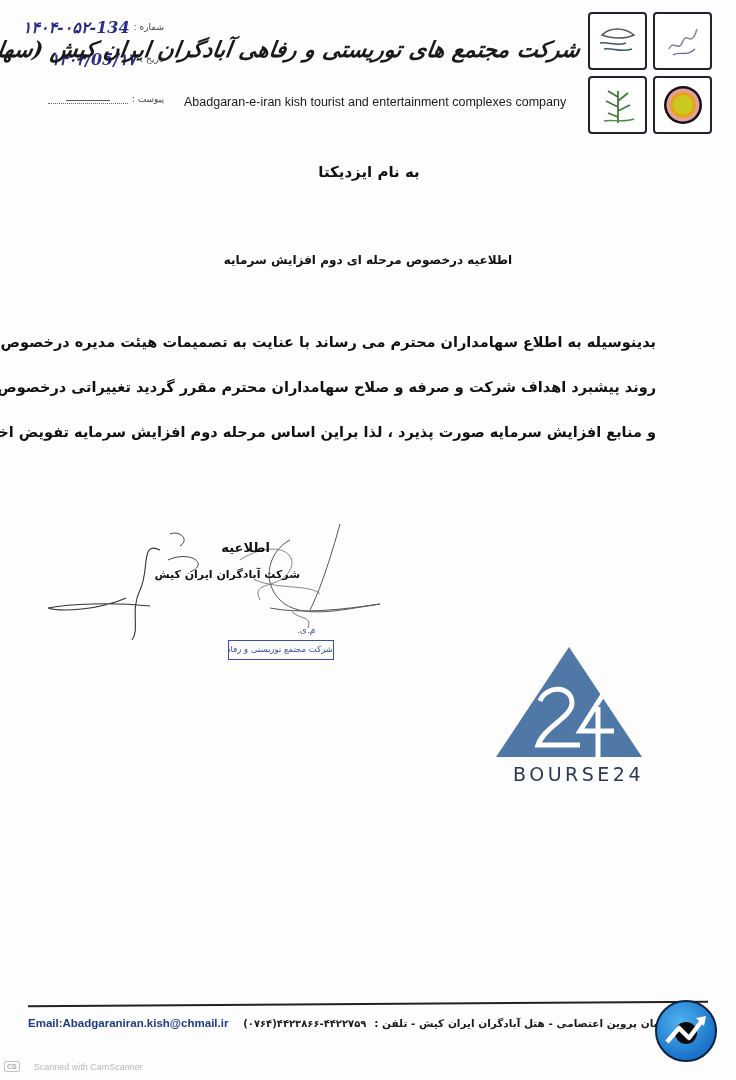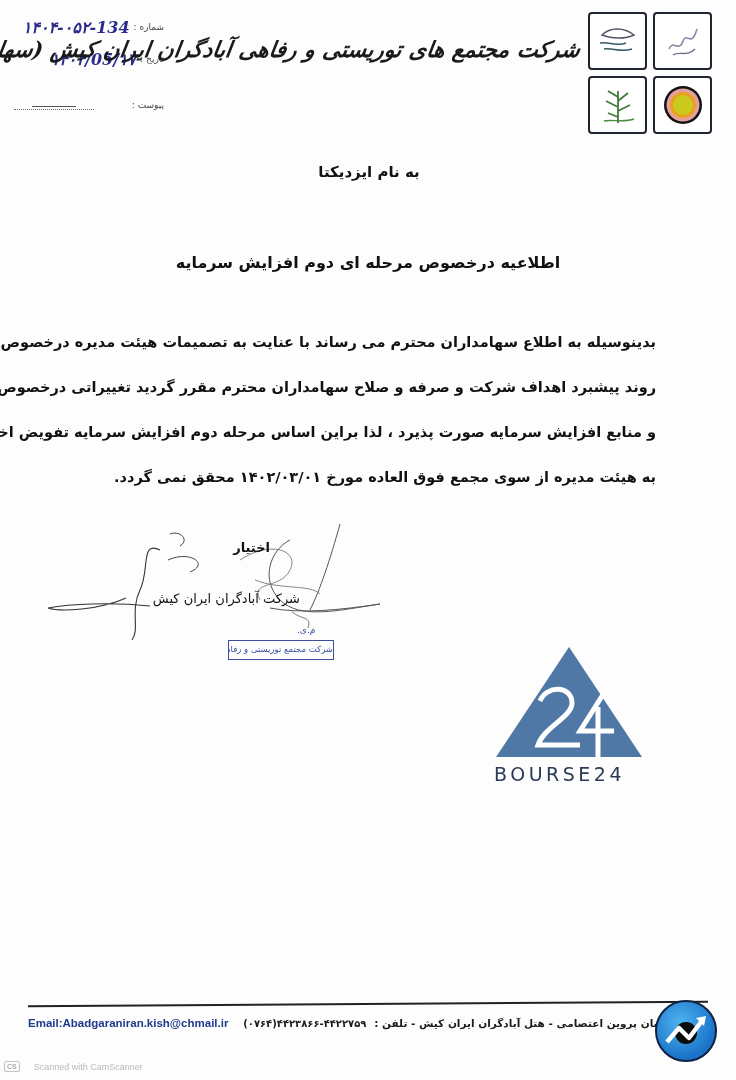--- a/index.html
+++ b/index.html
@@ -8,55 +8,55 @@
 
   .page { position: absolute; inset: 0; background: #fdfdfd; }
 
   
   .meta { position: absolute; left: 14px; top: 14px; width: 150px; direction: rtl; }
   .meta-row { display: flex; align-items: center; height: 26px; margin-bottom: 6px; }
   .meta-label { font-size: 9px; color: #444; white-space: nowrap; margin-left: 4px; }
   .meta-value { font-family: "DejaVu Serif", serif; font-style: italic; font-size: 16px; color: #2b2c8a; letter-spacing: 0.5px; direction: ltr; white-space: nowrap; font-weight: bold; }
   .meta-row.r1 { margin-top: 0; }
   .meta-row.r2 { margin-top: 2px; }
-  .meta-row.r3 { margin-top: 20px; justify-content: space-between; }
+  .meta-row.r3 { margin-top: 14px; }
   .meta-dots { border-bottom: 1px dotted #666; width: 80px; height: 10px; position: relative; }
   .meta-dots::after { content: ""; position: absolute; left: 18px; right: 18px; top: 6px; border-top: 1px solid #555; }
 
   
   .company-fa { position: absolute; left: 190px; top: 36px; width: 390px; text-align: center; direction: rtl;
     font-family: "DejaVu Serif", serif; font-style: italic; font-size: 22px; font-weight: bold; color: #1a1a1a; transform: skewX(-8deg); white-space: nowrap; }
   .company-en { position: absolute; left: 184px; top: 95px; width: 390px; text-align: left;
     font-family: "Liberation Sans", sans-serif; font-size: 12.5px; color: #1a1a1a; white-space: nowrap; }
 
   
   .logo-grid { position: absolute; left: 588px; top: 12px; width: 124px; height: 122px; display: grid; grid-template-columns: 1fr 1fr; grid-template-rows: 1fr 1fr; gap: 6px; }
   .logo-cell { border: 2.5px solid #1e2430; border-radius: 4px; background: #fff; display: flex; align-items: center; justify-content: center; }
   .logo-cell svg { width: 44px; height: 44px; }
 
   
   .basmala { position: absolute; left: 0; right: 0; top: 163px; text-align: center; direction: rtl; font-size: 15px; font-weight: bold; padding-left: 2px; }
-  .doc-title { position: absolute; left: 0; right: 0; top: 253px; text-align: center; direction: rtl; font-size: 16px; font-weight: bold; padding-left: 0px; }
+  .doc-title { position: absolute; left: 0; right: 0; top: 253px; text-align: center; direction: rtl; font-size: 12px; font-weight: bold; padding-left: 0px; }
 
   
   .body-text { position: absolute; left: 76px; width: 580px; top: 330px; direction: rtl; }
   .body-line { font-size: 14.5px; font-weight: bold; height: 45px; line-height: 24px; white-space: nowrap; text-align: justify; text-align-last: justify; }
   .body-line.last { text-align-last: right; }
 
   
   .signoff { position: absolute; left: 150px; top: 540px; width: 120px; text-align: right; direction: rtl; font-size: 13px; font-weight: bold; }
-  .signoff-company { position: absolute; left: 120px; top: 568px; width: 180px; text-align: right; direction: rtl; font-size: 13px; font-weight: normal; margin-top: 23px; }
+  .signoff-company { position: absolute; left: 120px; top: 568px; width: 180px; text-align: right; direction: rtl; font-size: 11px; font-weight: bold; }
   .signature { position: absolute; left: 40px; top: 520px; width: 360px; height: 130px; pointer-events: none; }
   .stamp { position: absolute; left: 228px; top: 640px; width: 106px; height: 20px; border: 1.5px solid #3b4fa0; font-size: 8.5px; color: #3b4fa0; direction: rtl; text-align: center; line-height: 17px; white-space: nowrap; overflow: hidden; }
   .stamp-initial { position: absolute; left: 297px; top: 625px; font-size: 9px; color: #3b4fa0; direction: rtl; text-align: right; }
 
   
   .b24 { position: absolute; left: 494px; top: 645px; width: 150px; height: 145px; }
   .b24 svg { width: 150px; height: 118px; display: block; }
-  .b24-text { position: absolute; left: 0; top: 118px; width: 150px; text-align: left; font-family: "DejaVu Sans", sans-serif; font-size: 19px; letter-spacing: 3.5px; color: #2a3a55; font-weight: normal; }
+  .b24-text { position: absolute; left: 0; top: 118px; width: 150px; text-align: right; font-family: "DejaVu Sans", sans-serif; font-size: 19px; letter-spacing: 3.5px; color: #2a3a55; font-weight: normal; }
 
   
   .footer-line { position: absolute; left: 28px; right: 28px; top: 1003px; height: 2px; background: #222; transform: rotate(-0.4deg); }
   .footer-text { position: absolute; left: 28px; top: 1017px; width: 640px; white-space: nowrap; font-size: 11px; font-weight: bold; color: #1b1b1b; overflow: hidden; }
   .footer-email { color: #1e3a8a; font-family: "Liberation Sans", sans-serif; font-size: 11.5px; font-weight: bold; }
   .footer-phone { font-size: 10px; color: #1b1b1b; margin-left: 11px; }
   .footer-address { direction: rtl; unicode-bidi: embed; font-size: 10.5px; margin-left: 4px; }
 
   .b24-badge { position: absolute; left: 655px; top: 1000px; width: 62px; height: 62px; border-radius: 50%; background: radial-gradient(circle at 40% 35%, #4fb3f0, #1a73c9 70%); border: 2.5px solid #0e2140; display: flex; align-items: center; justify-content: center; }
   .b24-badge svg { width: 46px; height: 46px; }
@@ -78,20 +78,21 @@
       <span class="meta-label">تاریخ :</span>
       <span class="meta-value">۱۴۰۴/05/۱۷</span>
     </div>
     <div class="meta-row r3">
       <span class="meta-label">پیوست :</span>
       <span class="meta-dots"></span>
     </div>
   </div>
 
   <div class="company-fa">شرکت مجتمع های توریستی و رفاهی آبادگران ایران کیش (سهامی عام)</div>
+  <div class="company-en">Abadgaran-e-iran kish tourist and entertainment complexes company</div>
 
   <div class="logo-grid">
     <div class="logo-cell">
       <svg viewBox="0 0 44 44">
         <path d="M6 16 C14 8, 28 8, 38 16 C30 20, 16 20, 6 16 Z" fill="none" stroke="#556" stroke-width="1.6"></path>
         <path d="M4 24 C12 22, 20 28, 30 24 M8 30 C16 28, 24 34, 36 30" fill="none" stroke="#3a5a6a" stroke-width="1.5"></path>
       </svg>
     </div>
     <div class="logo-cell">
       <svg viewBox="0 0 44 44">
@@ -115,31 +116,30 @@
     </div>
   </div>
 
   <div class="basmala">به نام ایزدیکتا</div>
   <div class="doc-title">اطلاعیه درخصوص مرحله ای دوم افزایش سرمایه</div>
 
   <div class="body-text">
     <div class="body-line">بدینوسیله به اطلاع سهامداران محترم می رساند با عنایت به تصمیمات هیئت مدیره درخصوص بهبود</div>
     <div class="body-line">روند پیشبرد اهداف شرکت و صرفه و صلاح سهامداران محترم مقرر گردید تغییراتی درخصوص مبلغ</div>
     <div class="body-line">و منابع افزایش سرمایه صورت پذیرد ، لذا براین اساس مرحله دوم افزایش سرمایه تفویض اختیار شده</div>
-    <div class="body-line last">به هیئت مدیره از سوی مجمع فوق العاده مورخ ۱۴۰۲/۰۳/۰۱ محقق نمی گردد.</div>
   </div>
 
   <svg class="signature" viewBox="0 0 360 130">
     <path d="M120 30 C100 20, 110 50, 100 70 C90 90, 100 110, 92 120 M86 78 C60 90, 20 92, 8 88 C30 84, 70 82, 110 86" fill="none" stroke="#333" stroke-width="1.1"></path>
     <path d="M130 14 C140 10, 150 20, 140 26 M128 40 C150 30, 170 44, 150 52" fill="none" stroke="#444" stroke-width="1"></path>
     <path d="M300 4 C290 40, 280 70, 270 90 M250 20 C230 30, 220 60, 240 80 C260 100, 300 90, 340 84 C300 90, 260 94, 230 88" fill="none" stroke="#555" stroke-width="1"></path>
     <path d="M200 40 C230 20, 260 30, 250 50 C240 70, 210 60, 220 80 M215 60 C240 70, 270 64, 280 74" fill="none" stroke="#777" stroke-width="0.9"></path>
     <path d="M252 92 C262 100, 272 96, 268 108" fill="none" stroke="#666" stroke-width="0.9"></path>
   </svg>
-  <div class="signoff">اختیار</div>
+  <div class="signoff">اطلاعیه</div>
   <div class="signoff-company">شرکت آبادگران ایران کیش</div>
   <div class="stamp-initial">م.ی.</div>
   <div class="stamp">شرکت مجتمع توریستی و رفاهی</div>
 
   <div class="b24">
     <svg viewBox="0 0 150 118">
       <polygon points="75,2 148,112 2,112" fill="#4f78a6"></polygon>
       <path d="M46 56 C52 40, 78 40, 78 58 C78 72, 50 82, 44 100 L86 100" fill="none" stroke="#ffffff" stroke-width="5"></path>
       <path d="M110 48 L86 86 L120 86 M104 62 L104 112" fill="none" stroke="#ffffff" stroke-width="5"></path>
     </svg>

